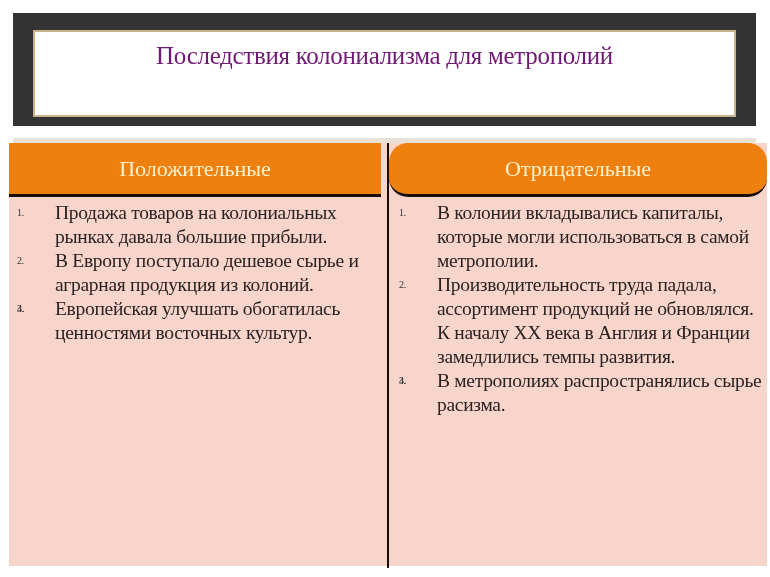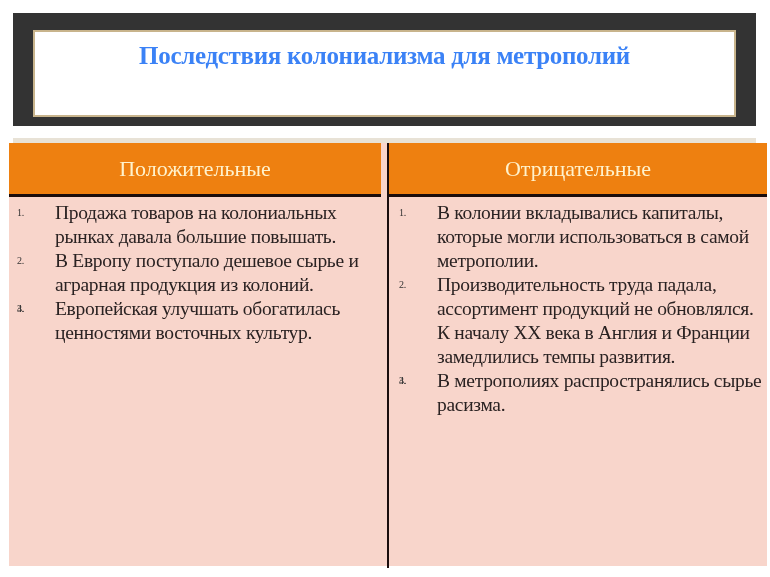--- a/index.html
+++ b/index.html
@@ -11,38 +11,38 @@
     .title-frame {
       position: absolute; left: 13px; top: 13px; width: 743px; height: 113px;
       background: #333333;
     }
     .title-inner {
       position: absolute; left: 20px; top: 17px; width: 703px; height: 87px;
       background: #ffffff; border: 2px solid #c8b48c; box-sizing: border-box;
     }
     .title-text {
       position: absolute; left: 0; right: 0; top: 10px;
-      text-align: center; font-weight: bold; font-size: 25px; color: #3b82f6;
+      text-align: center; font-weight: normal; font-size: 25px; color: #701a75;
       letter-spacing: -0.3px;
     }
     .band {
       position: absolute; left: 13px; top: 138px; width: 743px; height: 6px;
       background: #e8e2d6;
     }
     .table {
       position: absolute; left: 9px; top: 143px; width: 758px; height: 423px;
       background: #f8d5cb;
     }
     .hdr {
       position: absolute; top: 0; height: 51px; background: #ee8010;
       color: #fff2cc; font-size: 22px; text-align: center; line-height: 52px;
       border-bottom: 3px solid #1a0d0d;
     }
     .hdr.left { left: 0; width: 372px; }
-    .hdr.right { left: 380px; width: 378px; }
+    .hdr.right { left: 380px; width: 378px; border-radius: 19px; }
     .vline {
       position: absolute; left: 378px; top: 0; width: 2px; height: 425px;
       background: #1a0d0d;
     }
     .col { position: absolute; top: 58px; }
     .col.left { left: 0; width: 374px; }
     .col.right { left: 382px; width: 374px; }
     ol { list-style: none; margin: 0; padding: 0; }
     li { position: relative; padding-left: 46px; font-size: 19.5px; line-height: 24px; color: #2a2222; letter-spacing: -0.3px; }
     li .num { position: absolute; left: 8px; top: 6px; font-size: 10px; line-height: 12px; color: #333; }
@@ -57,21 +57,21 @@
 </div>
 <div class="band"></div>
 
 <div class="table">
   <div class="hdr left">Положительные</div>
   <div class="hdr right">Отрицательные</div>
   <div class="vline"></div>
 
   <div class="col left">
     <ol>
-      <li><span class="num">1.</span><span>Продажа товаров на колониальных рынках давала большие повышать.</span></li>
+      <li><span class="num">1.</span><span>Продажа товаров на колониальных рынках давала большие прибыли.</span></li>
       <li><span class="num">2.</span><span>В Европу поступало дешевое сырье и аграрная продукция из колоний.</span></li>
       <li><span class="num">3.</span></li>
       <li><span class="num">4.</span><span>Европейская улучшать обогатилась ценностями восточных культур.</span></li>
     </ol>
   </div>
 
   <div class="col right">
     <ol>
       <li><span class="num">1.</span><span>В колонии вкладывались капиталы, которые могли использоваться в самой метрополии.</span></li>
       <li><span class="num">2.</span><span>Производительность труда падала, ассортимент продукций не обновлялся. К началу XX века в Англия и Франции замедлились темпы развития.</span></li>

